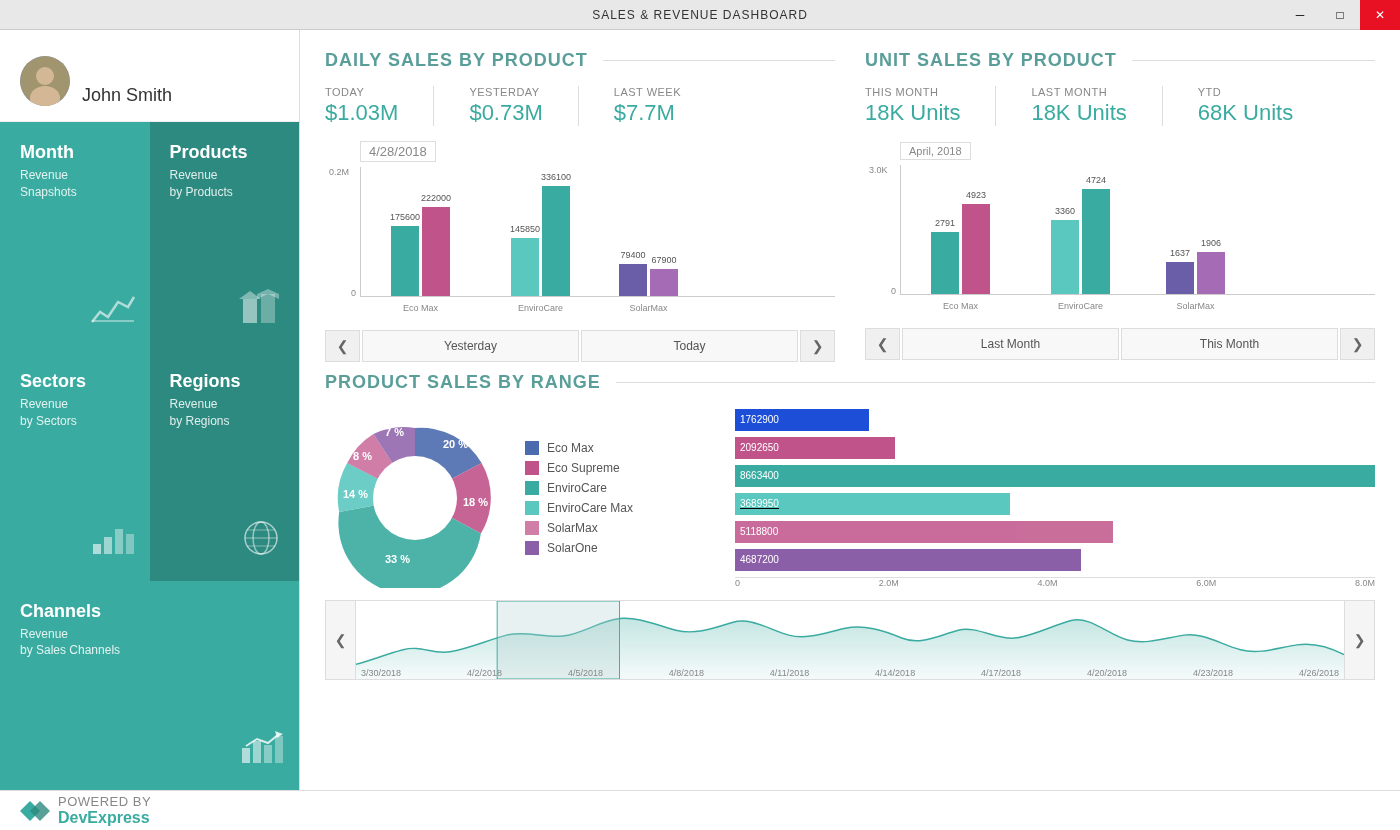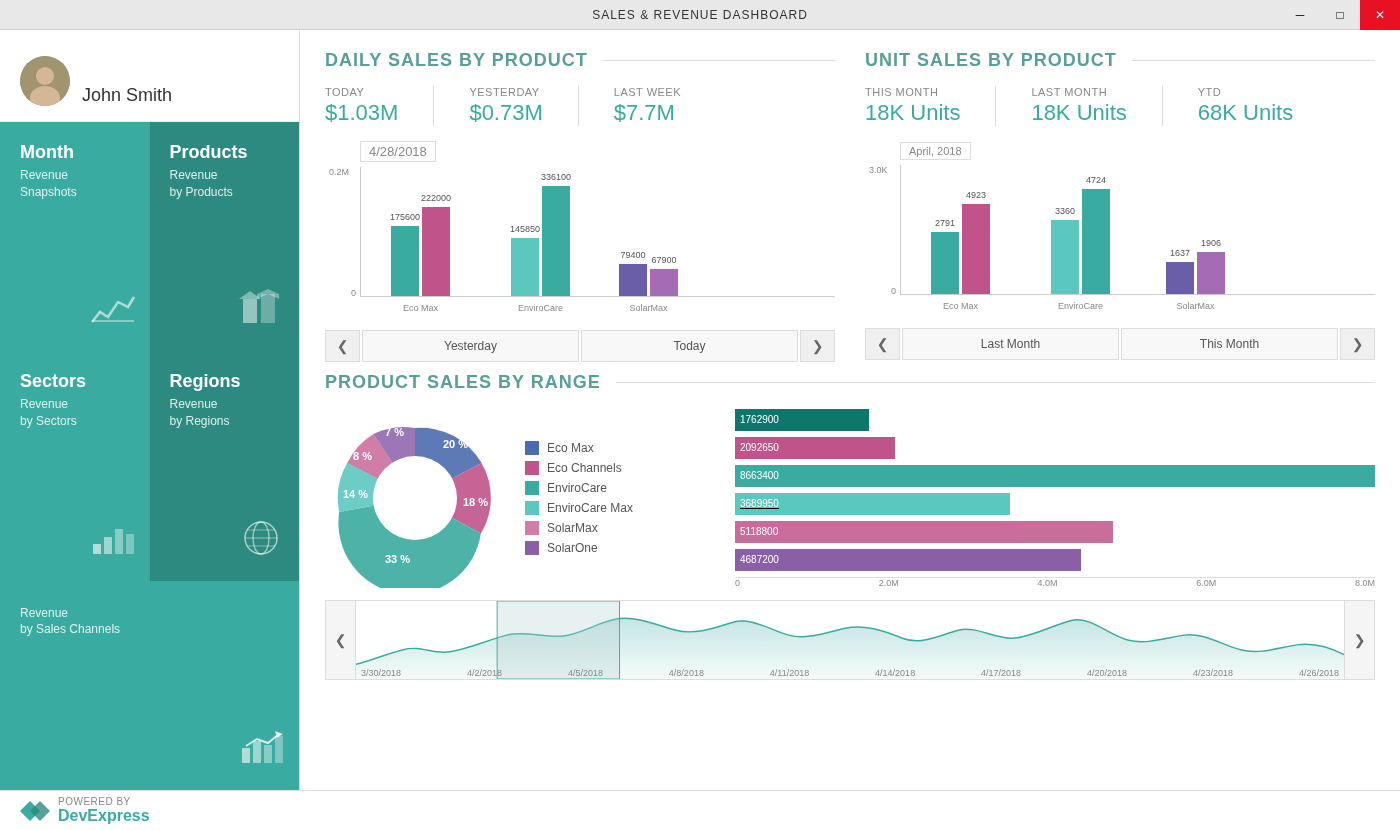--- a/index.html
+++ b/index.html
@@ -287,21 +287,21 @@
       height: 40px;
       background: white;
       border-top: 1px solid #ddd;
       display: flex;
       align-items: center;
       padding: 0 20px;
       gap: 10px;
     }
     .footer-logo { display: flex; align-items: center; gap: 8px; }
     .footer-logo-text { font-size: 16px; font-weight: 700; color: #3aaba0; }
-    .footer-powered { font-size: 10px; color: #888; letter-spacing: 0.5px; }
+    .footer-powered { font-size: 13px; color: #888; letter-spacing: 0.5px; }
 
     .top-section { display: flex; gap: 30px; }
     .top-left-chart { flex: 1; }
     .top-right-chart { flex: 1; }
   </style>
 </head>
 <body>
 
 <div class="title-bar">
   <span class="title-bar-text">SALES &amp; REVENUE DASHBOARD</span>
@@ -384,20 +384,21 @@
               <ellipse cx="22" cy="19" rx="8" ry="16" stroke="rgba(255,255,255,0.5)" stroke-width="1.5" fill="none"></ellipse>
               <line x1="6" y1="19" x2="38" y2="19" stroke="rgba(255,255,255,0.5)" stroke-width="1"></line>
               <line x1="8" y1="11" x2="36" y2="11" stroke="rgba(255,255,255,0.4)" stroke-width="1"></line>
               <line x1="8" y1="27" x2="36" y2="27" stroke="rgba(255,255,255,0.4)" stroke-width="1"></line>
             </svg>
           </div>
         </div>
 
         <div class="nav-tile channels-tile" style="display:flex;flex-direction:column;justify-content:space-between;min-height:110px;">
           <div>
+            <div class="nav-tile-title">Channels</div>
             <div class="nav-tile-sub">Revenue<br>by Sales Channels</div>
           </div>
           <div class="nav-tile-icon">
             <svg width="45" height="38" viewBox="0 0 45 38">
               <rect x="3" y="20" width="8" height="15" fill="rgba(255,255,255,0.6)"></rect>
               <rect x="14" y="13" width="8" height="22" fill="rgba(255,255,255,0.5)"></rect>
               <rect x="25" y="17" width="8" height="18" fill="rgba(255,255,255,0.4)"></rect>
               <rect x="36" y="8" width="8" height="27" fill="rgba(255,255,255,0.35)"></rect>
               <polyline points="7,18 18,11 29,15 40,6" stroke="rgba(255,255,255,0.8)" stroke-width="2" fill="none"></polyline>
               <polygon points="36,3 44,6 38,10" fill="rgba(255,255,255,0.8)"></polygon>
@@ -595,21 +596,21 @@
               <text x="60" y="28" font-size="11" fill="white" font-weight="bold">7 %</text>
             </svg>
 
             <div class="legend">
               <div class="legend-item">
                 <div class="legend-dot" style="background:#4b6baf;"></div>
                 <span>Eco Max</span>
               </div>
               <div class="legend-item">
                 <div class="legend-dot" style="background:#c0538a;"></div>
-                <span>Eco Channels</span>
+                <span>Eco Supreme</span>
               </div>
               <div class="legend-item">
                 <div class="legend-dot" style="background:#3aaba0;"></div>
                 <span>EnviroCare</span>
               </div>
               <div class="legend-item">
                 <div class="legend-dot" style="background:#5bc8c0;"></div>
                 <span>EnviroCare Max</span>
               </div>
               <div class="legend-item">
@@ -621,21 +622,21 @@
                 <span>SolarOne</span>
               </div>
             </div>
           </div>
 
           <div>
             <div class="hbar-chart">
 
               <div class="hbar-row">
                 <div class="hbar-track" style="flex:1;">
-                  <div class="hbar-fill" style="background:#0f766e;width:21%;">
+                  <div class="hbar-fill" style="background:#1d4ed8;width:21%;">
                     <span class="hbar-value">1762900</span>
                   </div>
                 </div>
               </div>
 
               <div class="hbar-row">
                 <div class="hbar-track" style="flex:1;">
                   <div class="hbar-fill" style="background:#c0538a;width:25%;">
                     <span class="hbar-value">2092650</span>
                   </div>

